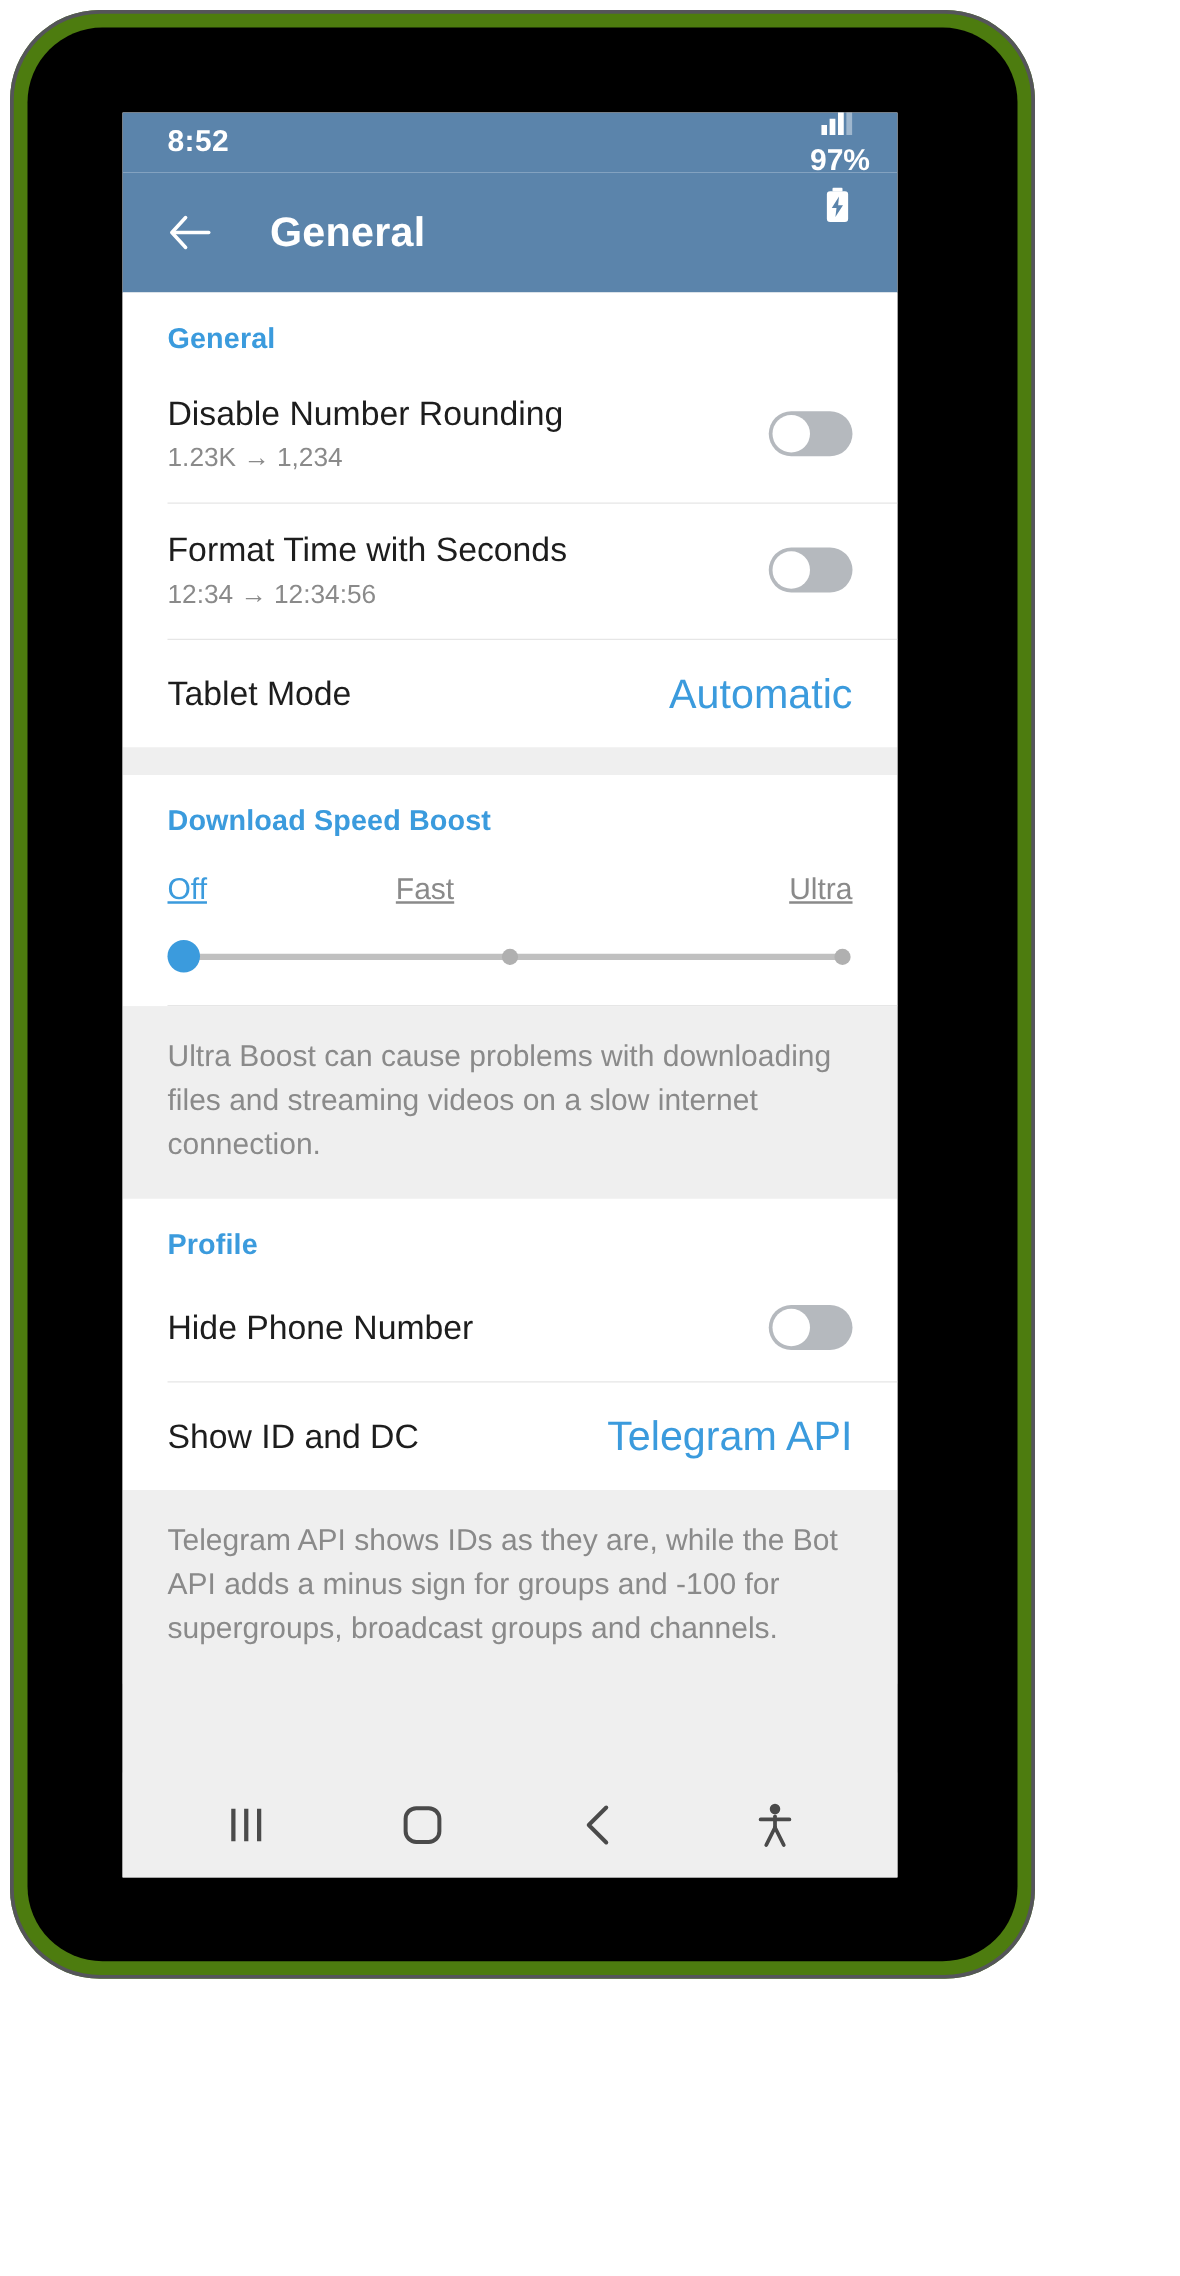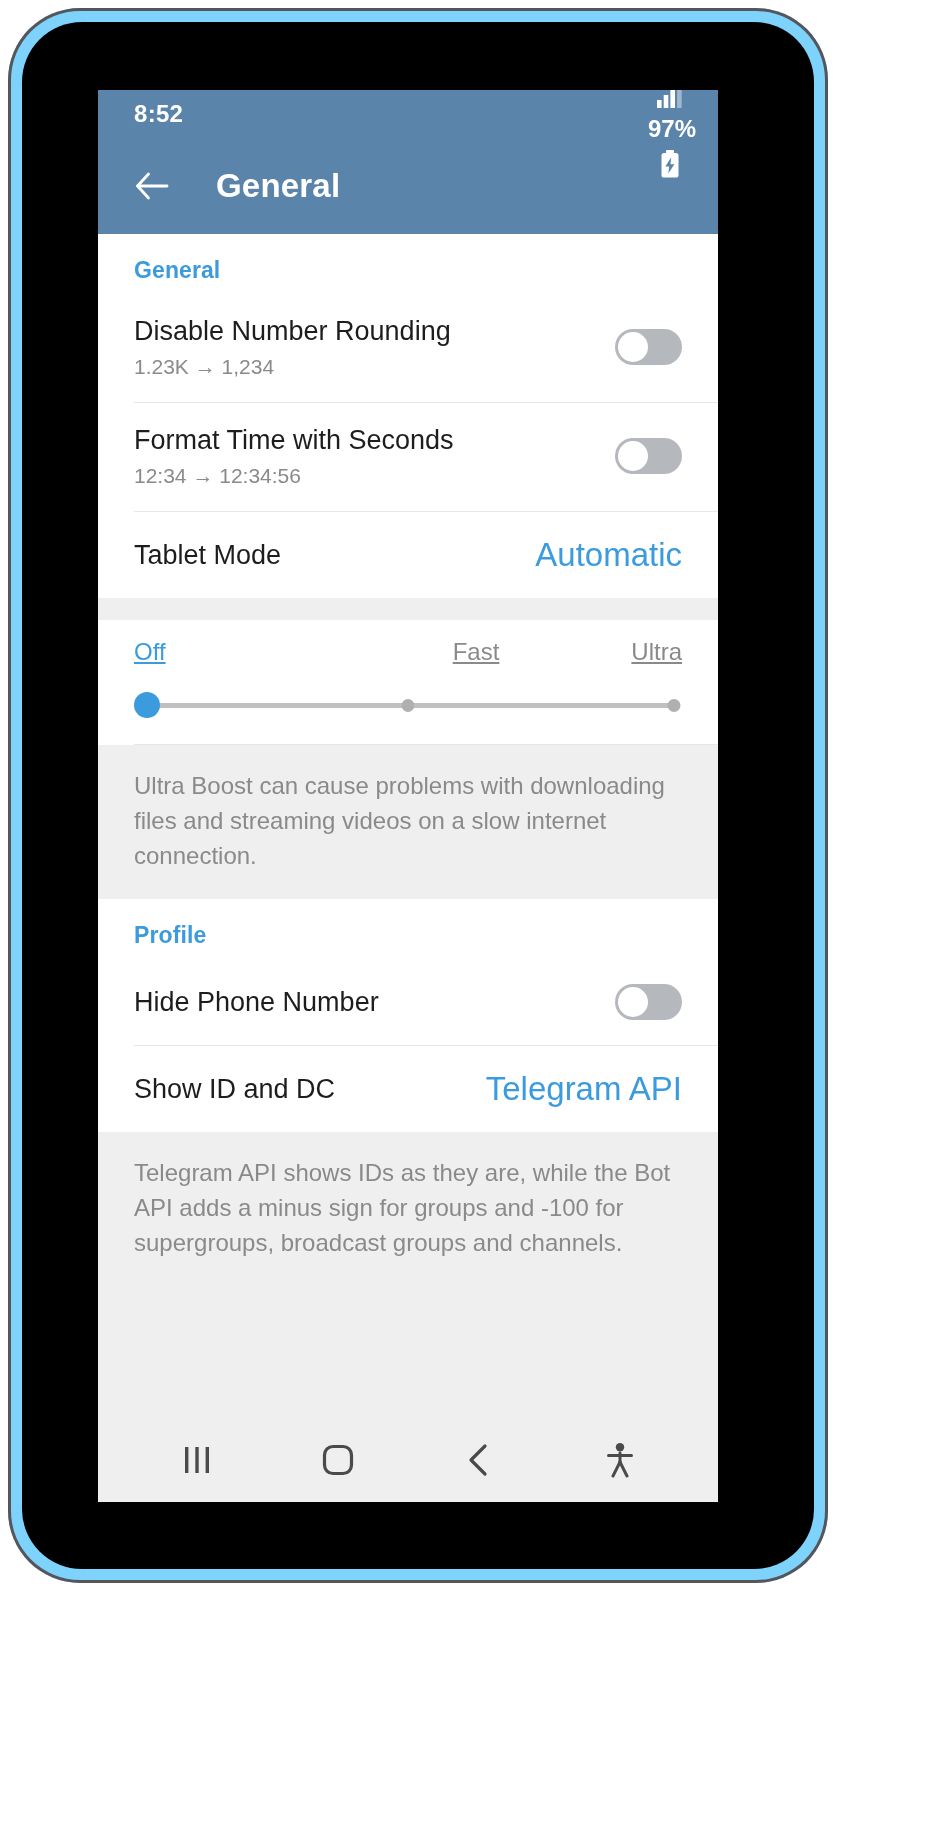--- a/index.html
+++ b/index.html
@@ -19,21 +19,21 @@
     height: 1821px;
     background: #ffffff;
   }
 
   .phone-outer {
     position: absolute;
     left: 8px;
     top: 8px;
     width: 820px;
     height: 1575px;
-    background: #7dd3fc;
+    background: #4d7c0f;
     border-radius: 72px;
     box-shadow: 0 0 0 3px #55555a inset;
   }
 
   .phone-bezel {
     position: absolute;
     left: 14px;
     top: 14px;
     right: 14px;
     bottom: 14px;
@@ -330,25 +330,26 @@
             <div class="row-text">
               <div class="row-title">Tablet Mode</div>
             </div>
             <div class="row-value">Automatic</div>
           </div>
         </div>
 
         <div class="gap"></div>
 
         <div class="card">
+          <div class="section-header">Download Speed Boost</div>
 
           <div class="slider-block">
             <div class="slider-labels">
               <div class="lbl active" style="flex:1;text-align:left;">Off</div>
-              <div class="lbl" style="flex:1;text-align:right;">Fast</div>
+              <div class="lbl" style="flex:1;text-align:left;">Fast</div>
               <div class="lbl" style="flex:1;text-align:right;">Ultra</div>
             </div>
             <div class="slider-track-wrap">
               <div class="slider-track"></div>
               <div class="slider-dot" style="left:50%;"></div>
               <div class="slider-dot" style="left:calc(100% - 8px);"></div>
               <div class="slider-thumb" style="left:13px;"></div>
             </div>
           </div>
           <div class="divider"></div>

